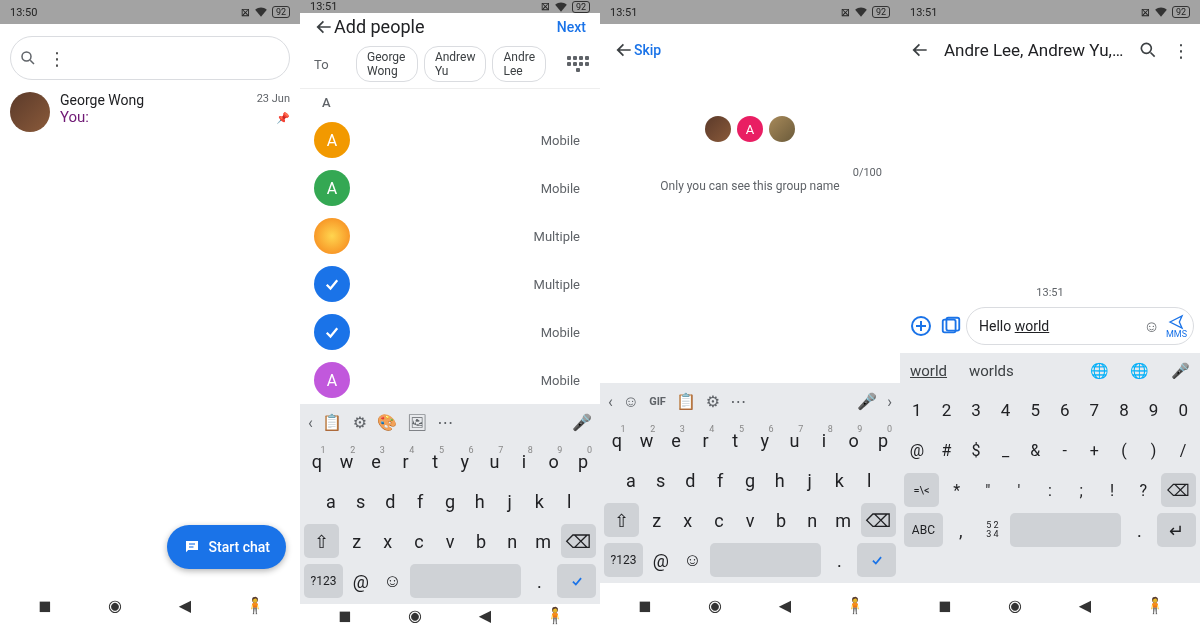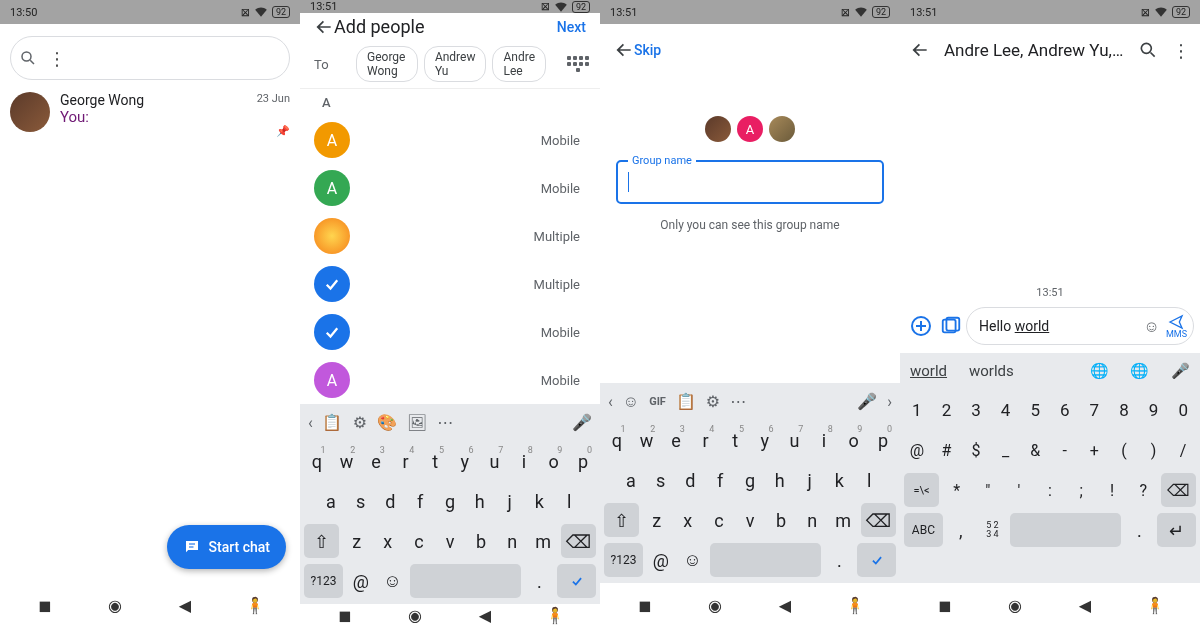--- a/index.html
+++ b/index.html
@@ -12,21 +12,21 @@
 
 
 .search-bar{margin:12px 10px 8px;height:44px;border:1px solid #dadce0;border-radius:22px;display:flex;align-items:center;padding:0 8px;gap:8px}
 .search-bar input{border:none;outline:none;flex:1;font-size:14px;color:#555}
 .dots{width:24px;text-align:center;font-size:18px;color:#444}
 .conv-row{display:flex;padding:4px 10px;gap:10px}
 .avatar{width:40px;height:40px;border-radius:50%;background:linear-gradient(135deg,#5b3a2a,#8a5a3a);flex:none}
 .conv-main{flex:1}
 .conv-name{font-size:14px;color:#202124}
 .conv-sub{font-size:15px;color:#701a75}
-.conv-right{display:flex;flex-direction:column;align-items:flex-end;font-size:11px;color:#5f6368;gap:20px}
+.conv-right{display:flex;flex-direction:column;align-items:flex-end;font-size:11px;color:#5f6368;gap:7px}
 .fab{position:absolute;right:14px;bottom:58px;background:#1a73e8;color:#fff;border-radius:22px;height:44px;display:flex;align-items:center;padding:0 16px;gap:8px;font-size:14px;font-weight:500;box-shadow:0 2px 6px rgba(0,0,0,.3)}
 .nav-bar{height:44px;display:flex;align-items:center;justify-content:space-around;padding:0 10px}
 .nav-bar span{width:20px;text-align:center;color:#333}
 
 
 .hdr{height:52px;display:flex;align-items:center;padding:0 14px;}
 .hdr-title{font-size:18px;color:#202124;flex:1}
 .hdr-action{color:#1a73e8;font-size:14px;font-weight:500}
 .to-row{display:flex;align-items:center;padding:6px 10px 6px 14px;gap:20px;border-bottom:1px solid #eee}
 .to-label{font-size:13px;color:#5f6368;width:22px}
@@ -54,21 +54,21 @@
 .key-bg{background:#cfd2d6;border-radius:5px}
 
 
 .grp-avs{display:flex;justify-content:center;gap:6px;margin:40px 0 18px}
 .gav{width:26px;height:26px;border-radius:50%}
 .gn-field{margin:0 16px;border:2px solid #1a73e8;border-radius:5px;height:44px;position:relative;padding:10px 10px 0}
 .gn-label{position:absolute;top:-8px;left:10px;background:#fff;padding:0 4px;font-size:11px;color:#1a73e8}
 .gn-cursor{width:1px;height:20px;background:#1a73e8;animation:bl 1s infinite}
 @keyframes bl{50%{opacity:0}}
 .gn-count{text-align:right;margin:6px 18px 0;font-size:11px;color:#5f6368}
-.gn-hint{text-align:center;font-size:12px;color:#5f6368;margin-top:14px}
+.gn-hint{text-align:center;font-size:12px;color:#5f6368;}
 
 
 .hdr4{height:52px;display:flex;align-items:center;padding:0 10px;gap:14px}
 .hdr4-title{font-size:17px;color:#202124;flex:1;white-space:nowrap;overflow:hidden;text-overflow:ellipsis}
 .ts-center{text-align:center;font-size:11px;color:#5f6368;margin-top:210px}
 .sys-msg{margin:8px 8px 0;background:#f1f3f4;border-radius:4px;text-align:center;font-size:12px;color:#5f6368;padding:8px 4px}
 .compose{display:flex;align-items:center;padding:8px 6px}
 .cbtn{width:30px;height:30px;display:flex;align-items:center;justify-content:center;color:#1a73e8}
 .cinput-wrap{flex:1;border:1px solid #dadce0;border-radius:20px;height:38px;display:flex;align-items:center;padding:0 6px 0 12px;gap:6px}
 .cinput{flex:1;font-size:14px;color:#202124}
@@ -296,24 +296,21 @@
           <path d="M20 11H7l5-5-1.4-1.4L3 12l7.6 7.4L12 18l-5-5h13z" fill="#3c4043"></path>
         </svg>
       </span>
     <span class="hdr-action">Skip</span>
   </div>
   <div class="grp-avs">
     <div class="gav" style="background:linear-gradient(135deg,#5b3a2a,#8a5a3a)"></div>
     <div class="gav" style="background:#e91e63;color:#fff;display:flex;align-items:center;justify-content:center;font-size:13px">A</div>
     <div class="gav" style="background:linear-gradient(135deg,#a88a5a,#6a5a3a)"></div>
   </div>
-  <div class="gn-field">
-    <span class="gn-label">Group name</span>
-    <div class="gn-cursor"></div>
-  </div>
+  <div class="gn-count">0/100</div>
   <div class="gn-hint">Only you can see this group name</div>
   <div style="flex:1"></div>
   <div class="kb">
     <div class="kb-tool">
       <span>‹</span>
       <span>☺</span>
       <span style="font-size:11px;font-weight:bold">GIF</span>
       <span>📋</span>
       <span>⚙</span>
       <span>⋯</span>

